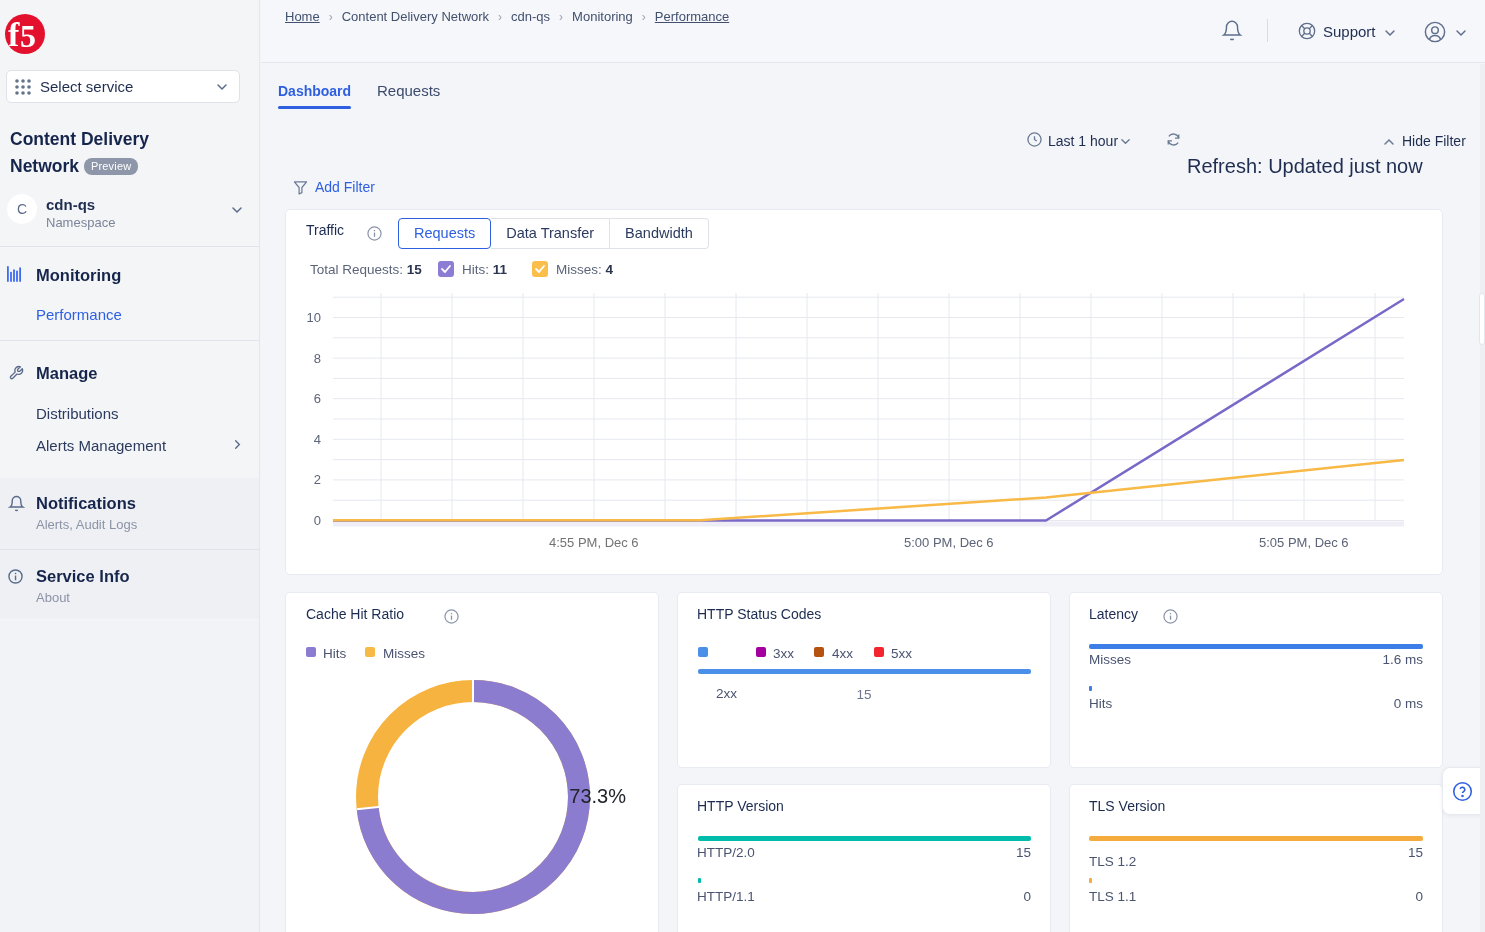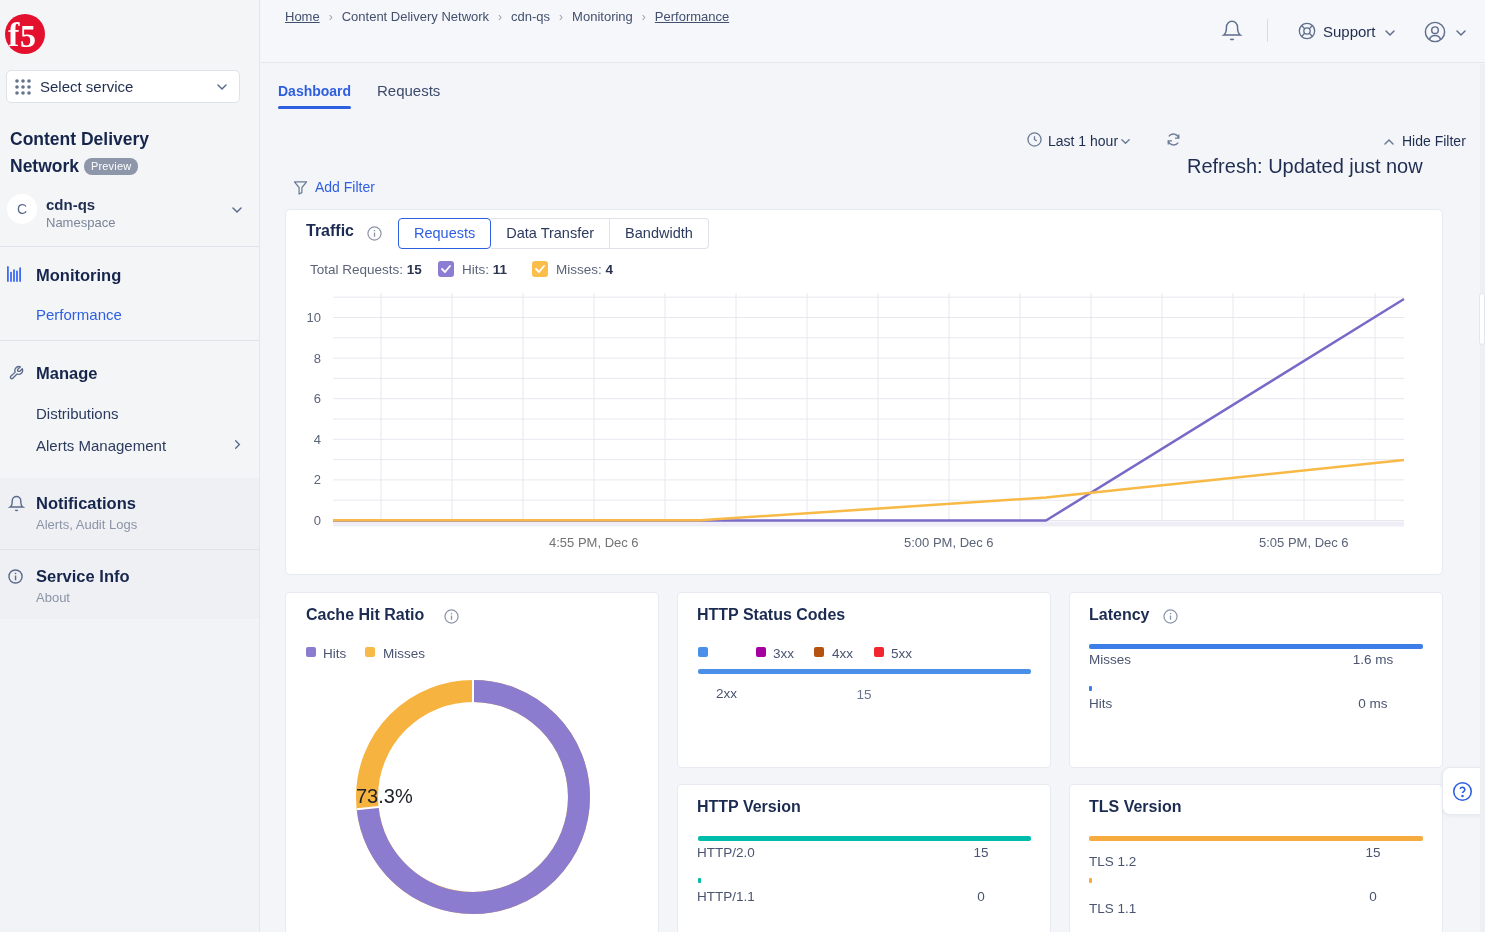--- a/index.html
+++ b/index.html
@@ -43,38 +43,38 @@
 
 
 #tabs { position:absolute; left:278px; top:82px; }
 .tab1 { font-size:14px; font-weight:bold; color:#2e5fe0; }
 .tab2 { position:absolute; left:99px; top:0; font-size:15px; color:#3c4a6b; }
 #tabline { position:absolute; left:278px; top:106px; width:73px; height:3px; background:#2e5fe0; border-radius:2px; }
 #addfilter { position:absolute; left:293px; top:179px; font-size:14px; color:#2e5fe0; }
 
 
 .card { position:absolute; background:#fff; border:1px solid #e7eaf0; border-radius:5px; }
-.ctitle { position:absolute; font-size:16px; font-weight:700; color:#1c2b51; }
+.ctitle { position:absolute; font-size:14px; font-weight:400; color:#1c2b51; }
 #traffic { left:285px; top:209px; width:1158px; height:366px; }
 #cache   { left:285px; top:592px; width:374px; height:360px; }
 #status  { left:677px; top:592px; width:374px; height:176px; }
 #latency { left:1069px; top:592px; width:374px; height:176px; }
 #httpver { left:677px; top:784px; width:374px; height:176px; }
 #tlsver  { left:1069px; top:784px; width:374px; height:176px; }
 .segbtn { float:left; height:31px; line-height:29px; padding:0 15px; font-size:14.5px; color:#2b3a5e; background:#fff; border:1px solid #dfe2e8; }
 .segbtn.active { color:#2e5fe0; border:1px solid #2e5fe0; border-radius:4px; position:relative; z-index:2; }
 .segbtn.last { border-radius:0 4px 4px 0; border-left:none; }
 .cbx { display:inline-block; width:16px; height:16px; border-radius:3px; vertical-align:-4px; }
 
 .legsq { display:inline-block; width:10px; height:10px; border-radius:2px; }
 .leglbl { font-size:13.5px; color:#4a5470; }
 
 .hbar { position:absolute; height:4px; border-radius:2px; }
 .rowlbl { position:absolute; font-size:13.5px; color:#4a5470; }
-.rowval { position:absolute; font-size:13.5px; color:#4a5470; text-align:center; }
+.rowval { position:absolute; font-size:13.5px; color:#4a5470; text-align:right; }
 
 #helpbtn { position:absolute; left:1442px; top:767px; width:43px; height:48px; background:#fff; border:1px solid #e7eaf0; border-radius:8px 0 0 8px; border-right:none; box-shadow:0 1px 4px rgba(0,0,0,0.06); }
 #scrollthumb { position:absolute; left:1479px; top:293px; width:6px; height:52px; background:#fff; border:1px solid #e3e6ec; border-radius:3px; }
 </style>
 </head>
 <body>
 <div id="page">
 
   <div id="sidebar">
     <div id="band1"></div>
@@ -291,21 +291,21 @@
     <g transform="rotate(-90 117 117)">
       <circle cx="117" cy="117" r="106" fill="none" stroke="#f6b33f" stroke-width="22"></circle>
       <circle cx="117" cy="117" r="106" fill="none" stroke="#8b7cd0" stroke-width="22" stroke-dasharray="488.2 177.9"></circle>
     </g>
     <g stroke="#fff" stroke-width="2">
       <line x1="117" y1="0" x2="117" y2="24"></line>
       <line x1="117" y1="117" x2="117" y2="117" transform="rotate(264 117 117)"></line>
       <line x1="117" y1="0" x2="117" y2="24" transform="rotate(264 117 117)"></line>
     </g>
   </svg>
-  <div class="abs" style="left:356px; top:785px; width:270px; text-align:left; font-size:20px; color:#20242c;">73.3%</div>
+  <div class="abs" style="left:356px; top:785px; width:270px; text-align:right; font-size:20px; color:#20242c;">73.3%</div>
 
   <div class="card" id="status"></div>
   <div class="ctitle" style="left:697px; top:606px;">HTTP Status Codes</div>
   <span class="legsq abs" style="left:698px; top:647px; background:#4a90e8;"></span>
     <span class="abs leglbl" style="left:716px; top:646px;margin-top:40px;">2xx</span>
   <span class="legsq abs" style="left:756px; top:647px; background:#a4009f;"></span>
     <span class="abs leglbl" style="left:773px; top:646px;">3xx</span>
   <span class="legsq abs" style="left:814px; top:647px; background:#b5520f;"></span>
     <span class="abs leglbl" style="left:832px; top:646px;">4xx</span>
   <span class="legsq abs" style="left:874px; top:647px; background:#f3262f;"></span>
@@ -335,21 +335,21 @@
   <div class="abs" style="left:698px; top:878px; width:3px; height:5px; border-radius:1px; background:#00bcab;"></div>
   <div class="rowlbl" style="left:697px; top:889px;">HTTP/1.1</div>
   <div class="rowval" style="left:931px; top:889px; width:100px;">0</div>
 
   <div class="card" id="tlsver"></div>
   <div class="ctitle" style="left:1089px; top:798px;">TLS Version</div>
   <div class="hbar" style="left:1089px; top:836px; width:334px; height:4.5px; background:#f5ab3d;"></div>
   <div class="rowlbl" style="left:1089px; top:854px;">TLS 1.2</div>
   <div class="rowval" style="left:1323px; top:845px; width:100px;">15</div>
   <div class="abs" style="left:1089px; top:878px; width:3px; height:5px; border-radius:1px; background:#f5ab3d;"></div>
-  <div class="rowlbl" style="left:1089px; top:889px;margin-top:12px;">TLS 1.1</div>
+  <div class="rowlbl" style="left:1089px; top:889px;">TLS 1.1</div>
   <div class="rowval" style="left:1323px; top:889px; width:100px;">0</div>
 
   <div id="helpbtn"></div>
   <svg class="abs" style="left:1452px; top:781px" width="21" height="21" viewBox="0 0 24 24" fill="none" stroke="#2e5fe0" stroke-width="1.8">
       <circle cx="12" cy="12" r="10"></circle>
       <path d="M9.3 9a2.8 2.8 0 0 1 5.4 1c0 1.8-2.7 2.2-2.7 3.6"></path>
       <circle cx="12" cy="17.2" r="0.6" fill="#2e5fe0"></circle>
     </svg>
   <div class="abs" style="left:1480px; top:64px; width:5px; height:868px; background:#edeff3;"></div>
   <div id="scrollthumb"></div>

